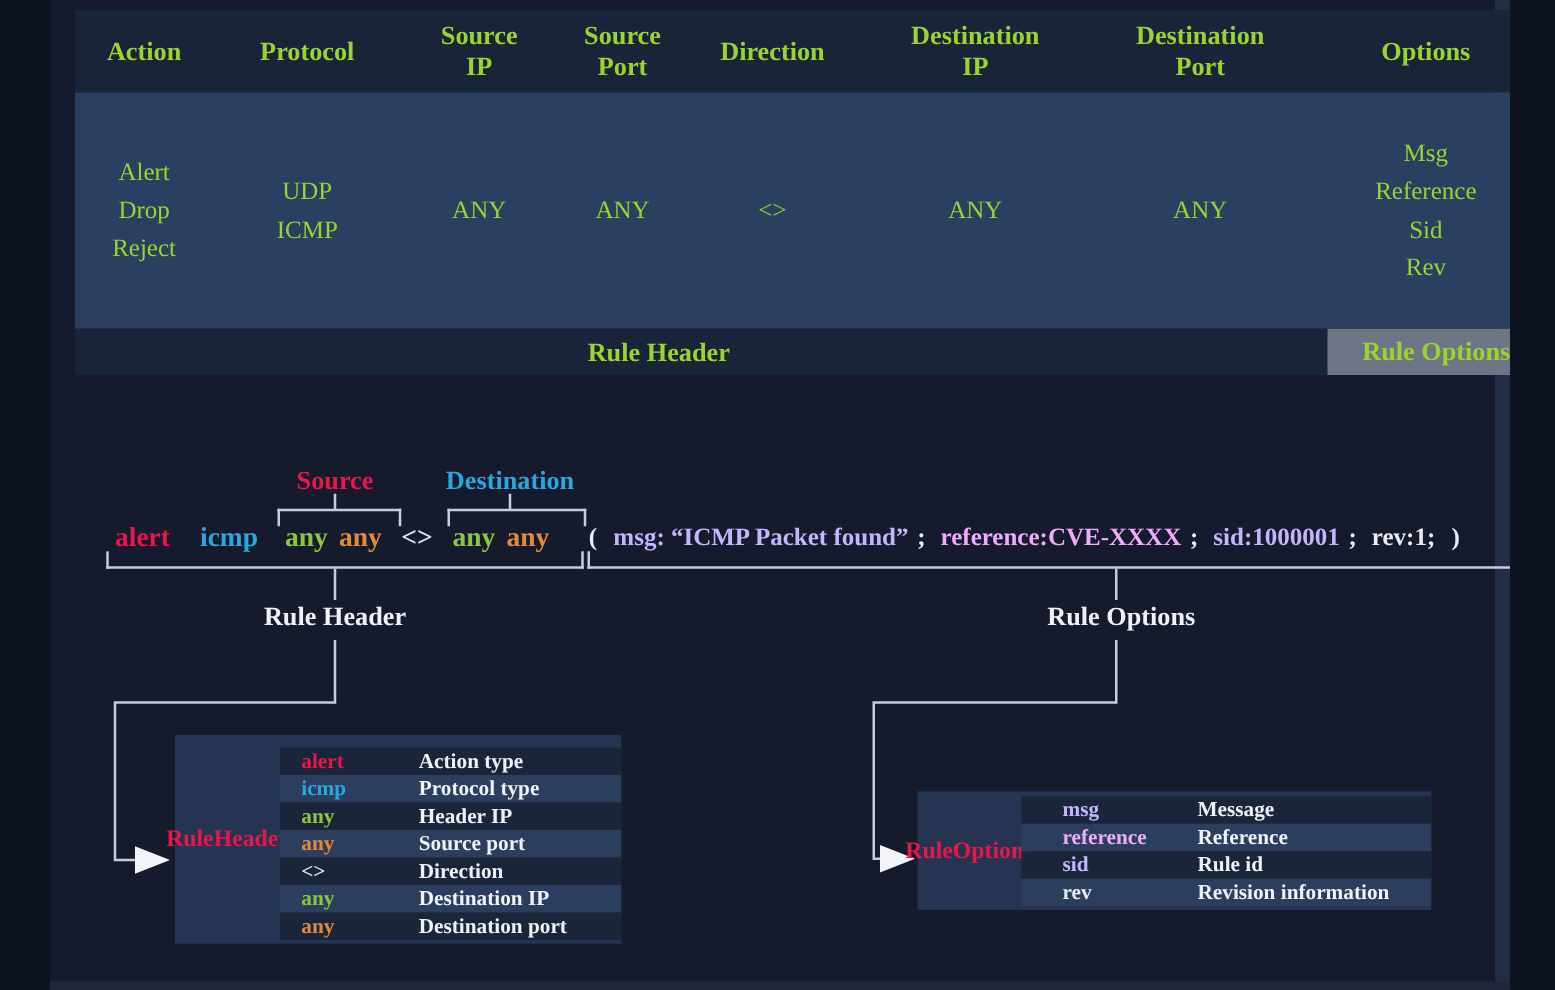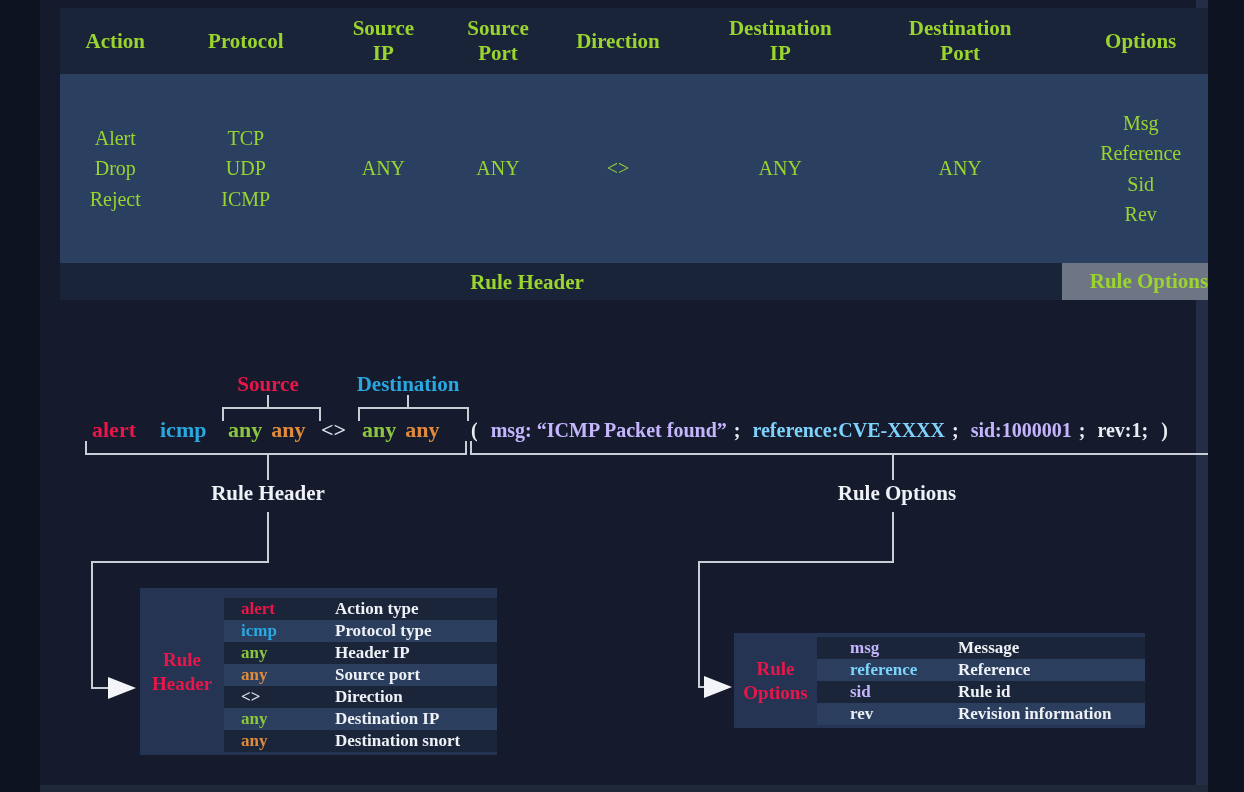--- a/index.html
+++ b/index.html
@@ -44,21 +44,21 @@
   
   .tok{position:absolute;top:417px;font-weight:bold;font-size:22px;white-space:nowrap;}
   .tok-alert{left:52px;color:#e9164a;}
   .tok-icmp{left:120px;color:#29a8e0;}
   .pair{display:flex;gap:9px;}
   .pair1{left:188px;}
   .pair2{left:322px;}
   .tok-dir{left:281px;color:#dfe3e9;}
   .opts{left:431px;top:419px;font-size:20px;color:#e9edf3;font-weight:bold;white-space:nowrap;position:absolute;}
   .c-red{color:#e9164a;} .c-blue{color:#29a8e0;} .c-green{color:#8cc63f;} .c-orange{color:#e08a3c;}
-  .c-white{color:#e9edf3;} .c-purple{color:#c4b5fd;} .c-gold{color:#7dd3fc;} .c-slate{color:#c4b5fd;}
+  .c-white{color:#e9edf3;} .c-purple{color:#c4b5fd;} .c-gold{color:#f0abfc;} .c-slate{color:#c4b5fd;}
   .c-light{color:#dfe3e9;}
   .opts .sep{margin:0 7px 0 2px;}
   .opts .pad-l{margin-left:8px;}
   .opts .pad-r{margin-right:8px;}
 
   
   .bracket-up{border-bottom:2px solid #c9cdd6;border-left:2px solid #c9cdd6;border-right:2px solid #c9cdd6;height:12px;}
   .u-header{left:45px;top:441px;width:378px;}
   .u-options{left:430px;top:441px;width:738px;}
   .hdr-drop{left:227px;top:455px;height:25px;}
@@ -66,21 +66,21 @@
   .rh-mid-label{left:228px;top:481px;transform:translateX(-50%);color:#eef1f6;font-weight:bold;font-size:21px;white-space:nowrap;}
   .ro-mid-label{left:857px;top:481px;transform:translateX(-50%);color:#eef1f6;font-weight:bold;font-size:21px;white-space:nowrap;}
 
   
   .connectors{left:0;top:0;width:1244px;height:792px;pointer-events:none;}
 
   
   .bd-table{background:#243452;}
   .ht{left:100px;top:588px;width:357px;height:167px;}
   .ot{left:694px;top:633px;width:411px;height:95px;}
-  .bd-label{position:absolute;left:0;top:0;height:100%;display:flex;flex-direction:column;
+  .bd-label{position:absolute;left:0;top:0;height:100%;display:flex;flex-direction:row;
     align-items:center;justify-content:center;color:#e9164a;font-weight:bold;font-size:19px;line-height:1.25;text-align:center;}
   .ht .bd-label{width:84px;}
   .ot .bd-label{width:83px;}
   .bd-rows{position:absolute;right:0;}
   .ht .bd-rows{left:84px;top:10px;}
   .ot .bd-rows{left:83px;top:4px;}
   .bd-row{height:22px;display:flex;align-items:center;font-size:17px;font-weight:bold;}
   .bd-row.dark{background:#1b2539;}
   .bd-row.light{background:#2b3e5d;}
   .ht .bd-row .key{width:94px;padding-left:17px;flex:none;}
@@ -130,21 +130,20 @@
           <span></span>
         </div>
     </div>
     <div class="tt-grid tt-body">
       <div class="cell">
           <span>Alert</span>
           <span>Drop</span>
           <span>Reject</span>
         </div>
       <div class="cell">
-          <span>TCP</span>
           <span>UDP</span>
           <span>ICMP</span>
         </div>
       <div class="cell">
           <span>ANY</span>
         </div>
       <div class="cell">
           <span>ANY</span>
         </div>
       <div class="cell">
@@ -241,21 +240,21 @@
       <div class="bd-row dark">
           <span class="key c-light">&lt;&gt;</span>
           <span class="desc">Direction</span>
         </div>
       <div class="bd-row light">
           <span class="key c-green">any</span>
           <span class="desc">Destination IP</span>
         </div>
       <div class="bd-row dark">
           <span class="key c-orange">any</span>
-          <span class="desc">Destination snort</span>
+          <span class="desc">Destination port</span>
         </div>
     </div>
   </div>
 
   <div class="abs bd-table ot">
     <div class="bd-label">
       <span>Rule</span>
       <span>Options</span>
     </div>
     <div class="bd-rows">

